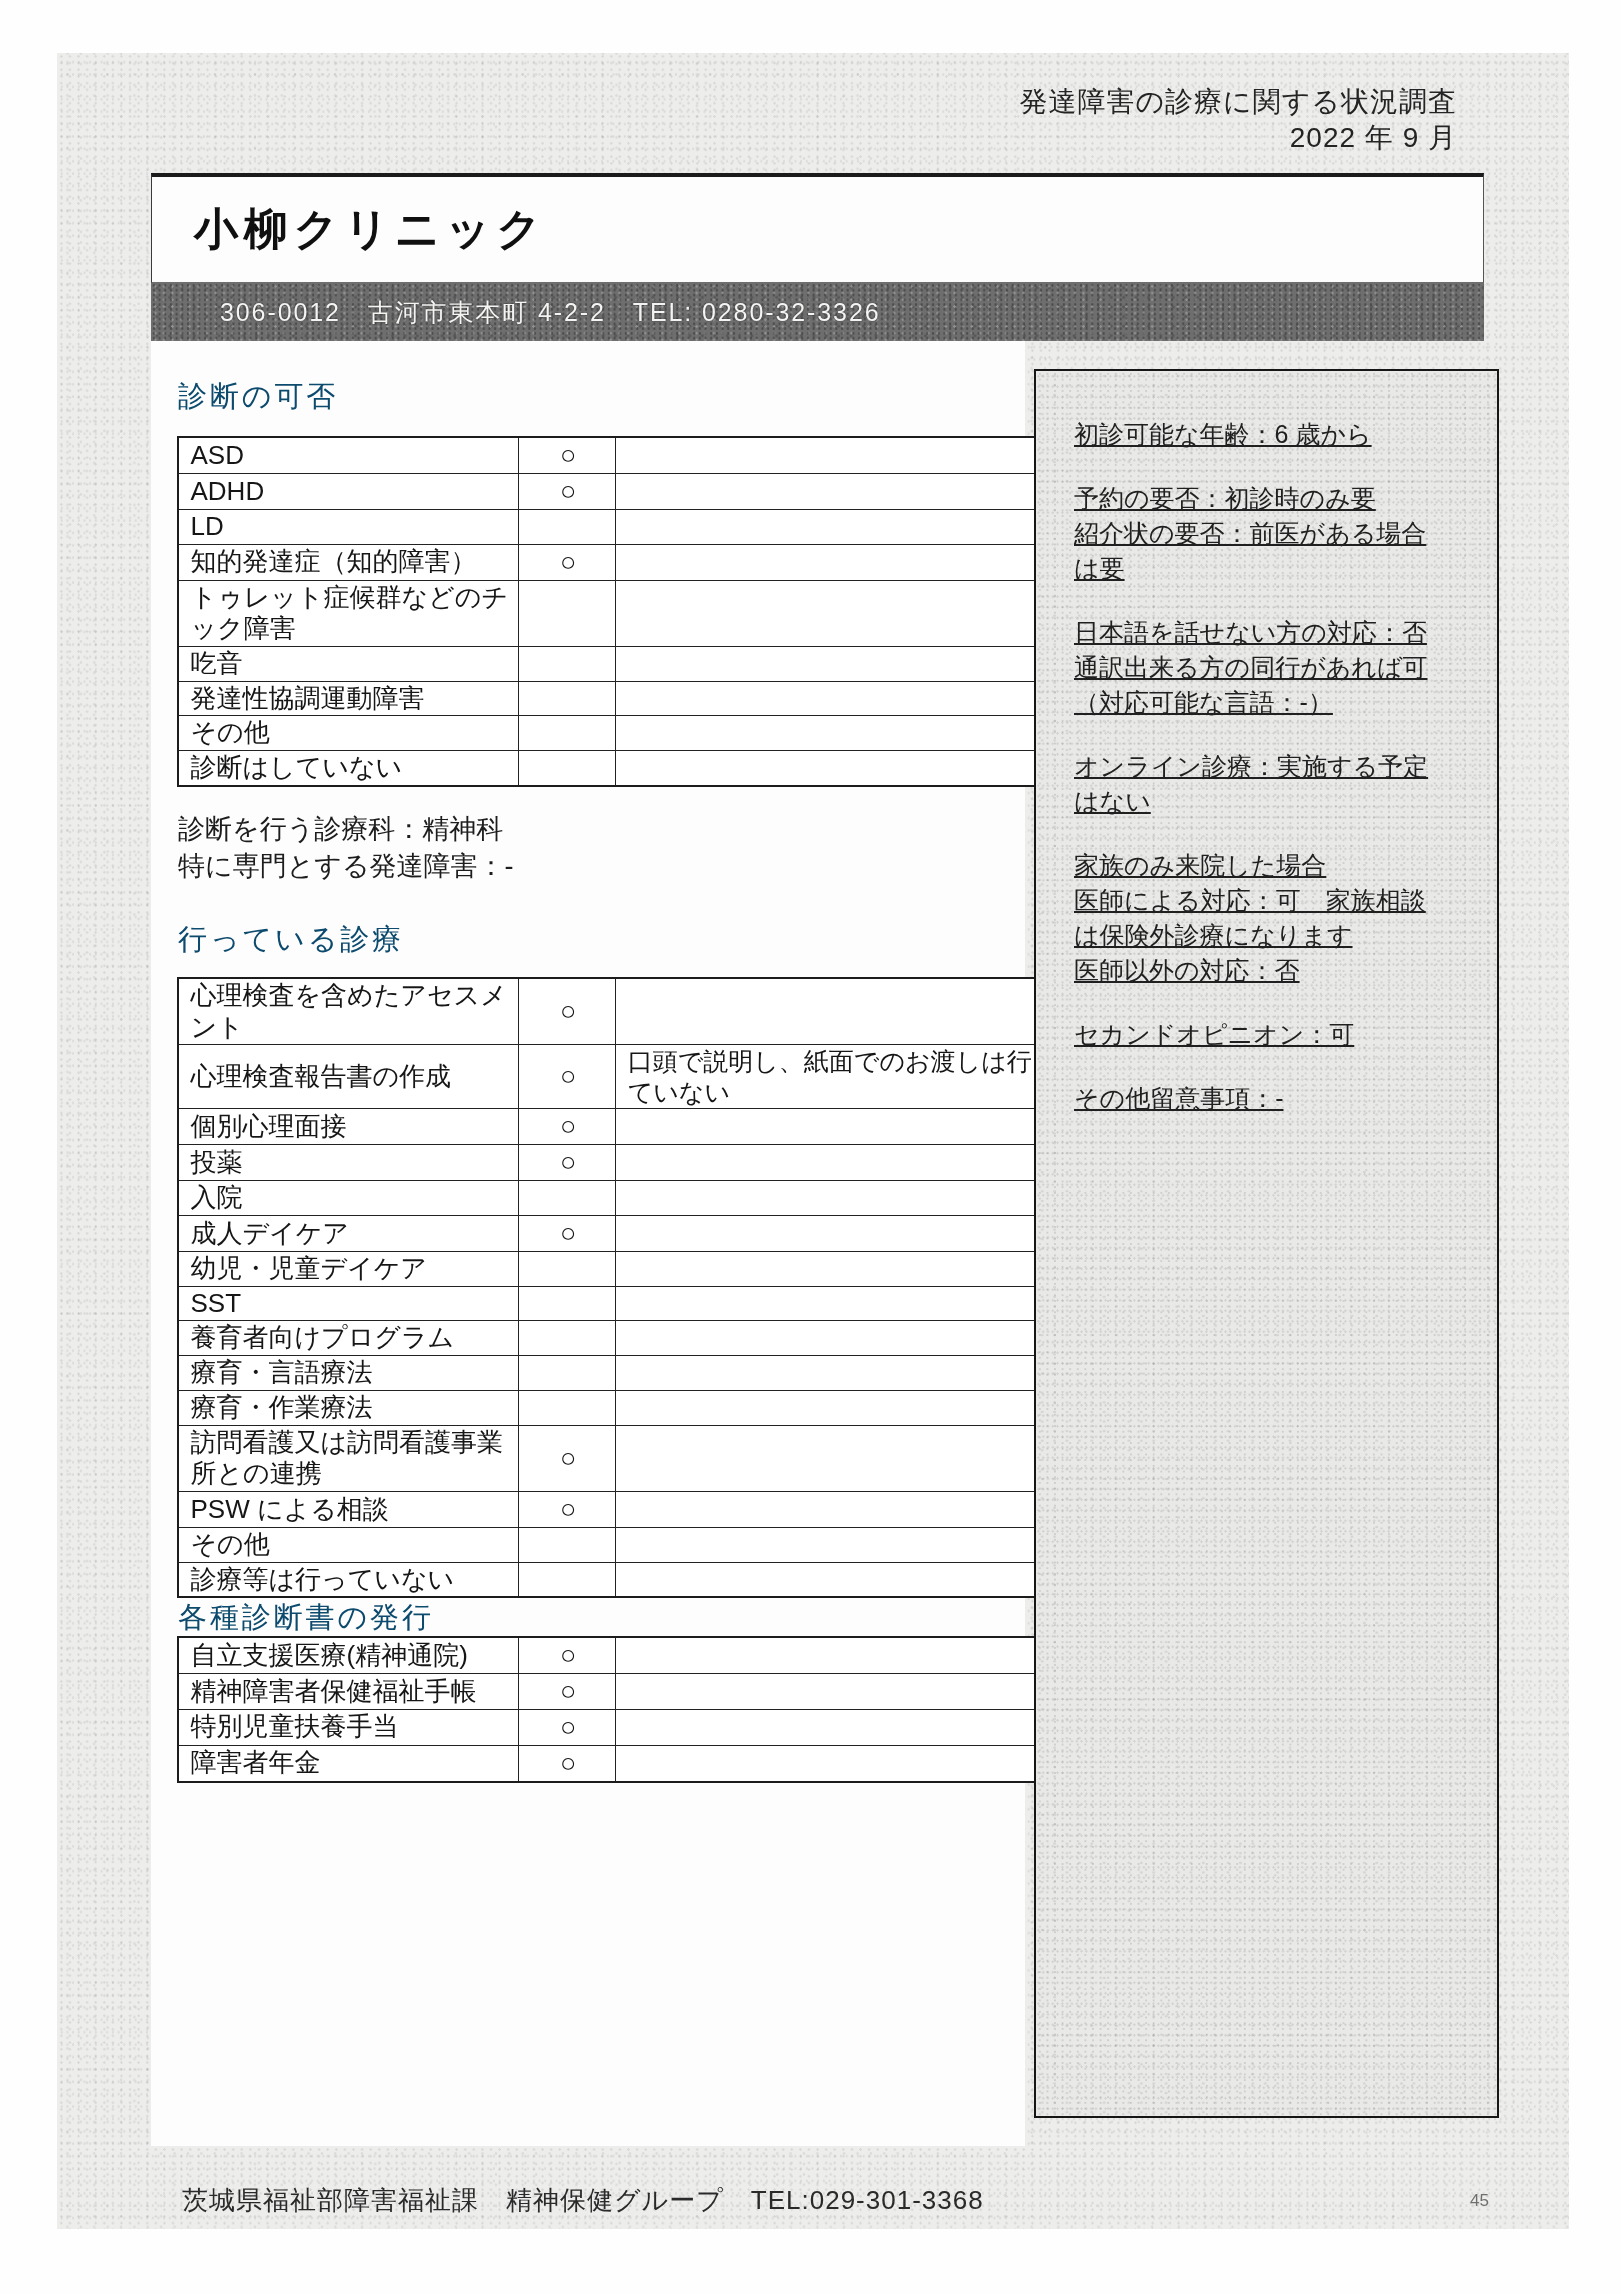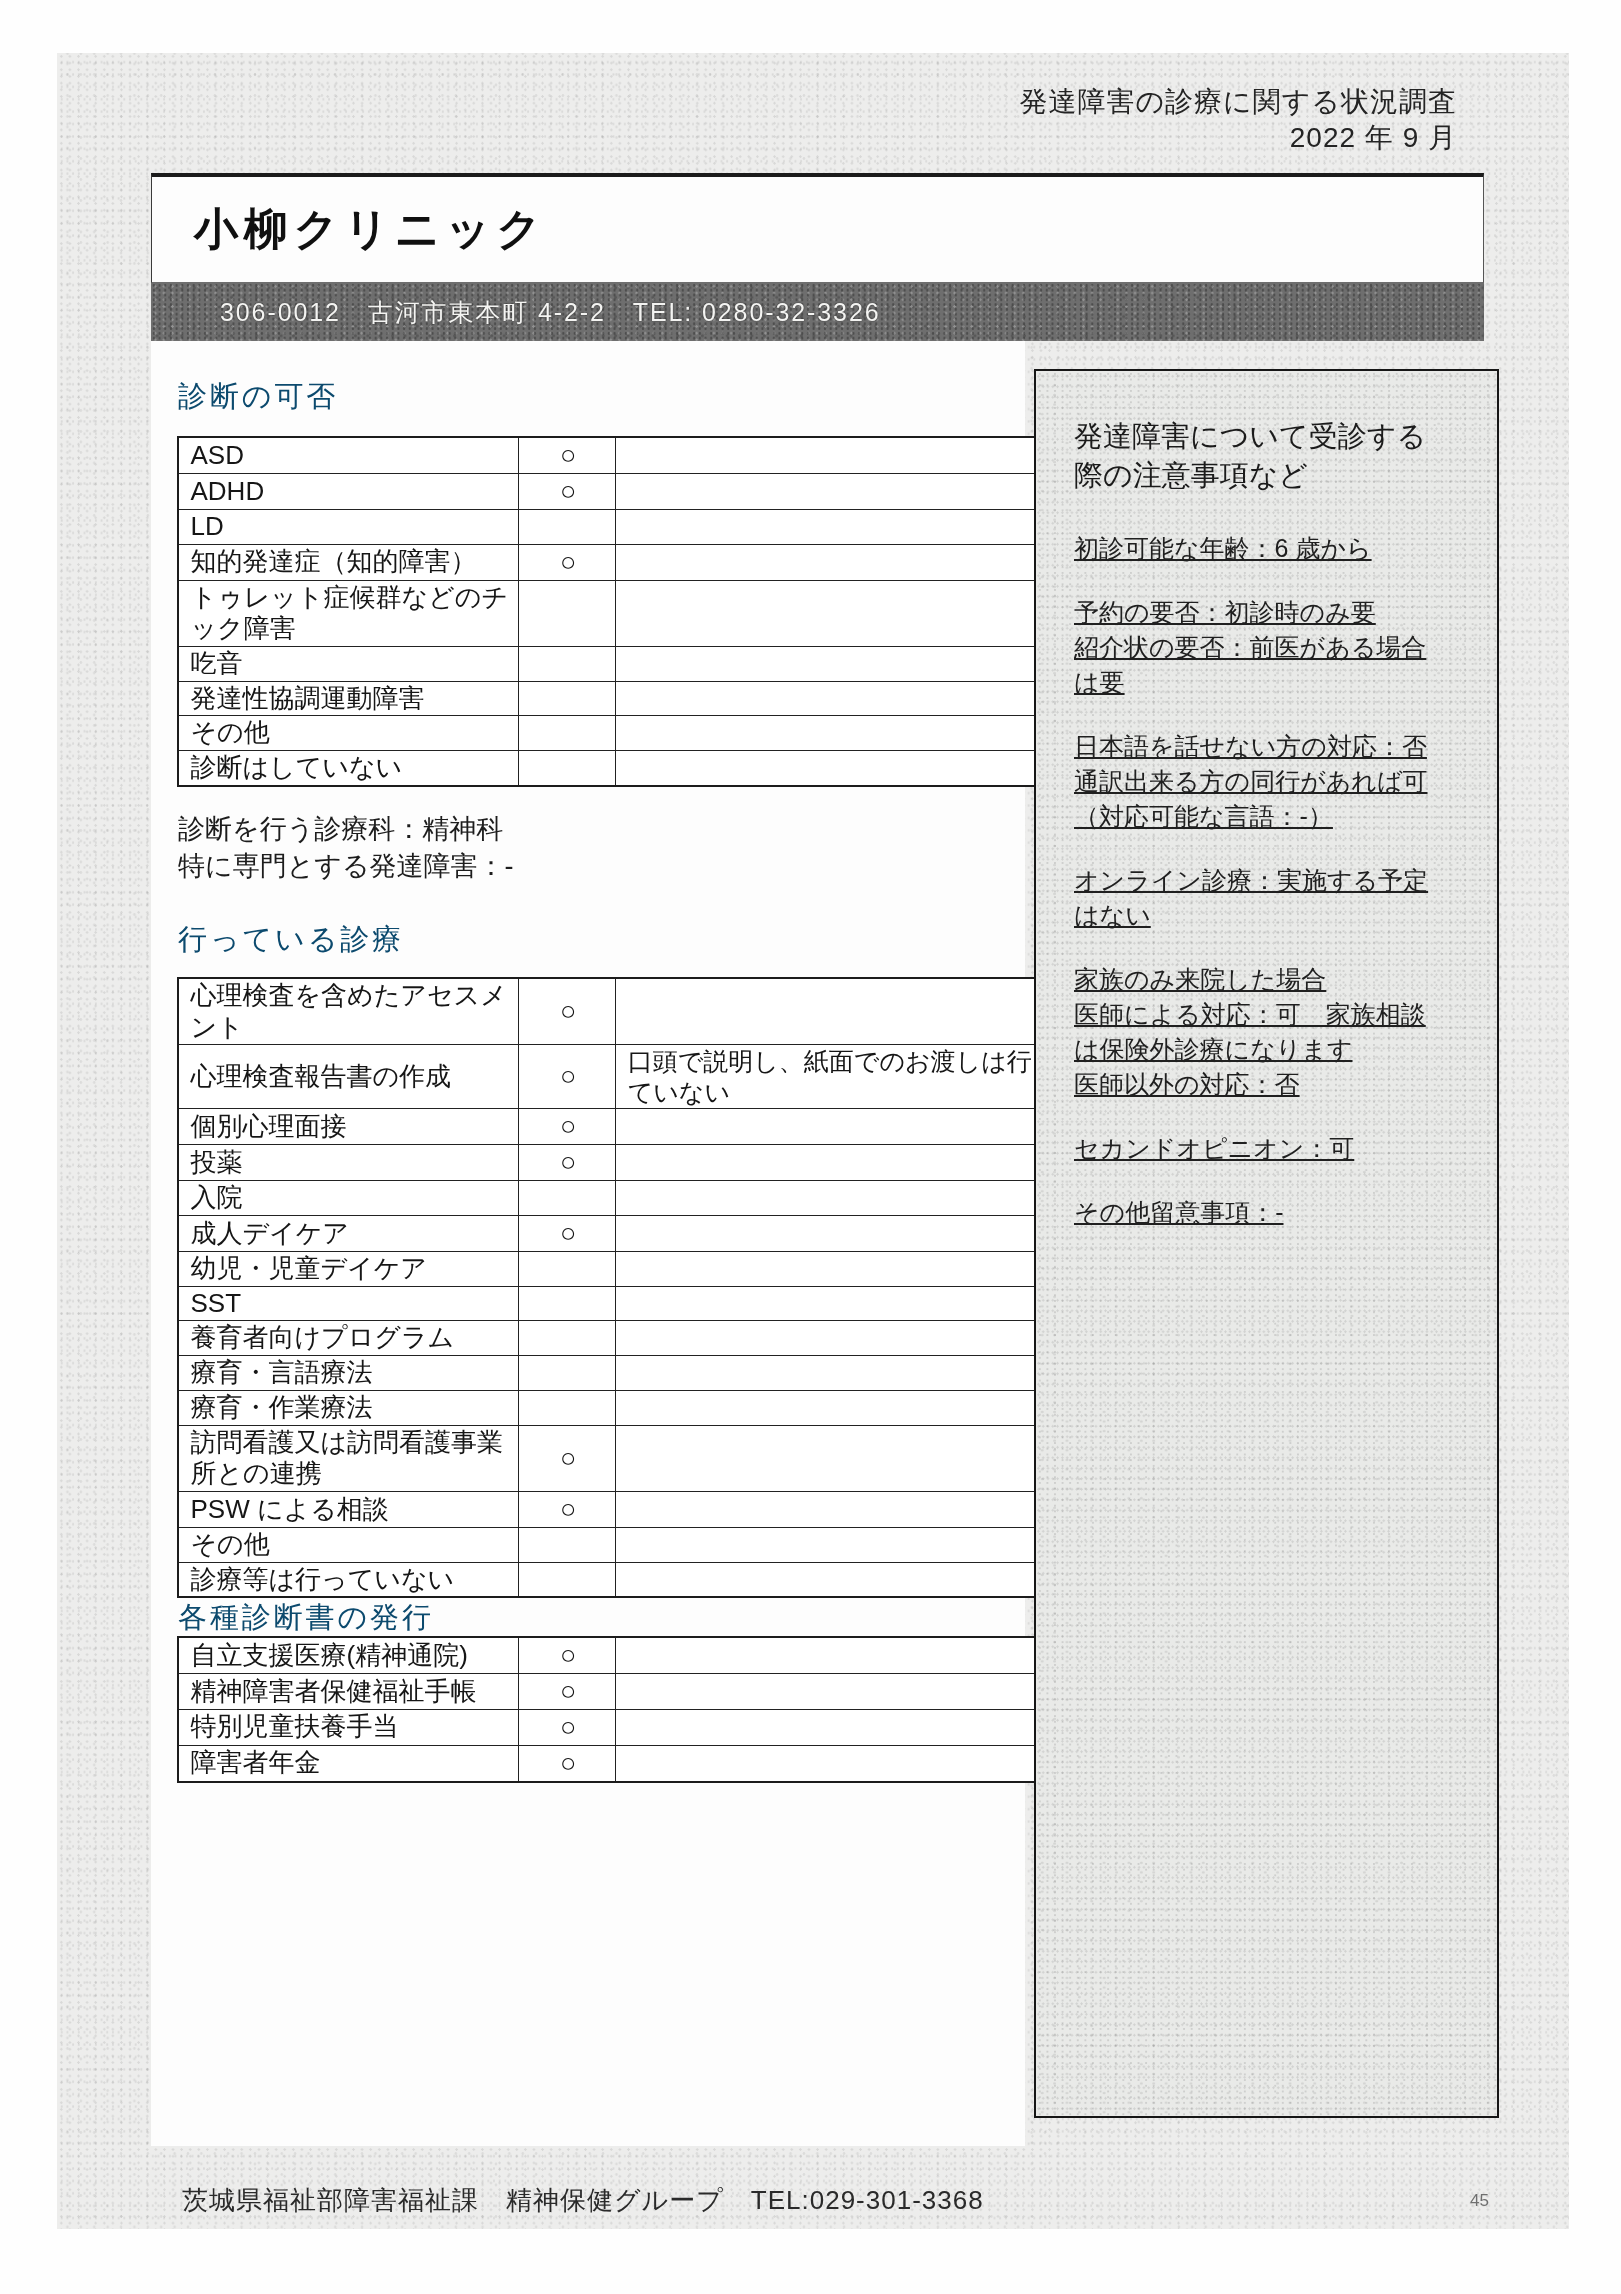--- a/index.html
+++ b/index.html
@@ -251,21 +251,20 @@
         </tr>
         <tr>
           <td class="c-label">障害者年金</td>
           <td class="c-mark">○</td>
           <td class="c-note"></td>
         </tr>
       </tbody>
   </table>
 
   <div class="sidebar">
-    <h2 class="sb-title">発達障害について受診する際の注意事項など</h2>
     <div>
         <div class="sb-block">
           <p class="sb-line">初診可能な年齢：6 歳から</p>
         </div>
         <div class="sb-block">
           <p class="sb-line">予約の要否：初診時のみ要</p>
           <p class="sb-line">紹介状の要否：前医がある場合は要</p>
         </div>
         <div class="sb-block">
           <p class="sb-line">日本語を話せない方の対応：否</p>

